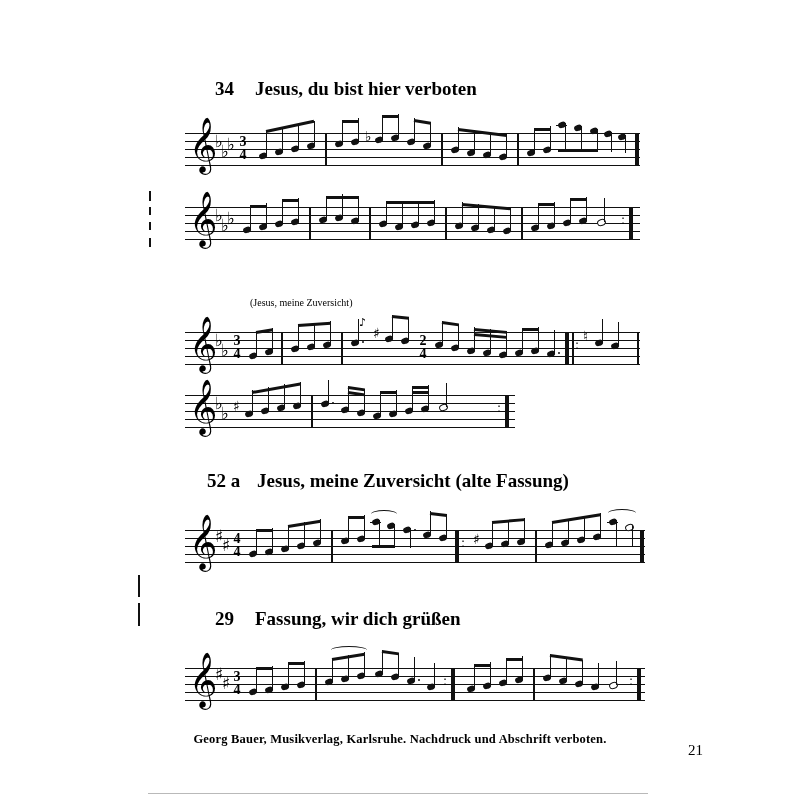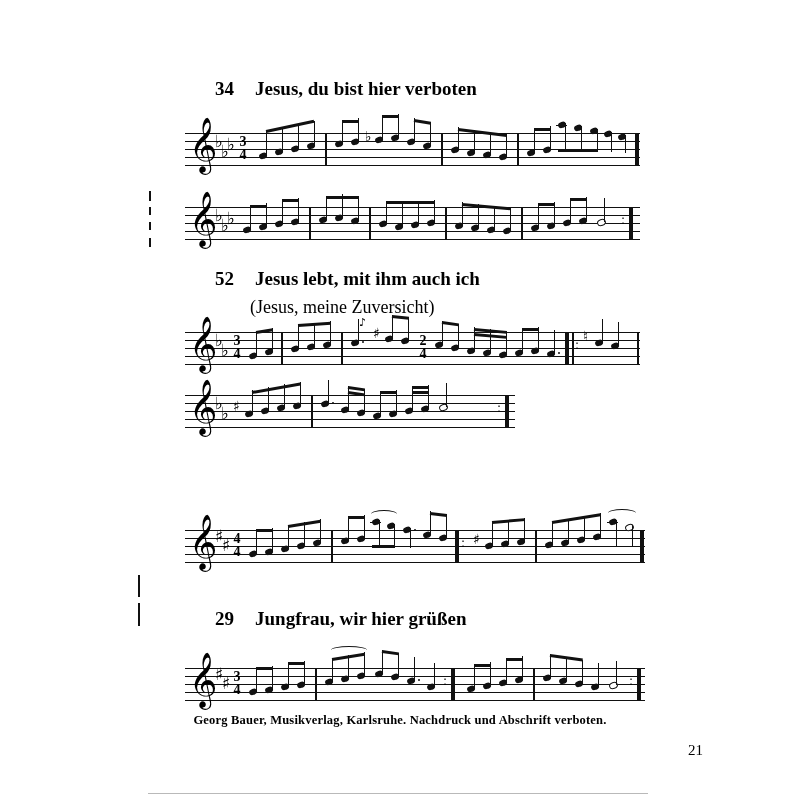--- a/index.html
+++ b/index.html
@@ -49,21 +49,21 @@
   }
   .song-name {
     font-size: 19px;
     font-weight: bold;
     margin-left: 6px;
     white-space: nowrap;
   }
   .subtitle {
     position: absolute;
     font-family: "Liberation Serif", serif;
-    font-size: 18px;
+    font-size: 10px;
     font-weight: normal;
   }
 
   
   .staff {
     position: absolute;
     height: 34px;
   }
   .staff .lines {
     position: absolute;
@@ -405,24 +405,20 @@
 
     <div class="note open" style="left:412px;top:12px;"></div>
     <div class="stem" style="left:419px;top:-9px;height:24px;"></div>
 
     <div class="barline thick" style="left:444px;"></div>
     <div class="repeat-dots" style="left:436px;top:8px;">
       <span>:</span>
     </div>
   </div>
 
-  <div class="song-title" style="left:215px;top:268px;">
-    <span class="song-num">52</span>
-    <span class="song-name">Jesus lebt, mit ihm auch ich</span>
-  </div>
   <div class="subtitle" style="left:250px;top:297px;">(Jesus, meine Zuversicht)</div>
 
   <div class="staff" style="left:185px;top:332px;width:455px;">
     <div class="lines">
         <i></i>
         <i></i>
         <i></i>
         <i></i>
         <i></i>
       </div>
@@ -568,20 +564,24 @@
 
     <div class="note open" style="left:254px;top:9px;"></div>
     <div class="stem" style="left:261px;top:-12px;height:24px;"></div>
 
     <div class="barline thick" style="left:320px;"></div>
     <div class="repeat-dots" style="left:312px;top:8px;">
       <span>:</span>
     </div>
   </div>
 
+  <div class="song-title" style="left:207px;top:470px;">
+    <span class="song-num" style="min-width:44px;">52 a</span>
+    <span class="song-name">Jesus, meine Zuversicht (alte Fassung)</span>
+  </div>
 
   <div class="staff" style="left:185px;top:530px;width:460px;">
     <div class="lines">
         <i></i>
         <i></i>
         <i></i>
         <i></i>
         <i></i>
       </div>
     <div class="clef">𝄞</div>
@@ -667,21 +667,21 @@
     <div class="stem" style="left:431px;top:-10px;height:26px;"></div>
     <div class="note open" style="left:440px;top:-6px;"></div>
     <div class="stem" style="left:447px;top:-5px;height:22px;"></div>
     <div class="slur" style="left:423px;top:-21px;width:28px;"></div>
 
     <div class="barline thick" style="left:455px;"></div>
   </div>
 
   <div class="song-title" style="left:215px;top:608px;">
     <span class="song-num">29</span>
-    <span class="song-name">Jungfrau, wir hier grüßen</span>
+    <span class="song-name">Fassung, wir dich grüßen</span>
   </div>
 
   <div class="staff" style="left:185px;top:668px;width:460px;">
     <div class="lines">
         <i></i>
         <i></i>
         <i></i>
         <i></i>
         <i></i>
       </div>
@@ -764,17 +764,17 @@
     <div class="stem" style="left:413px;top:-5px;height:23px;"></div>
     <div class="note open" style="left:424px;top:14px;"></div>
     <div class="stem" style="left:431px;top:-7px;height:24px;"></div>
 
     <div class="barline thick" style="left:452px;"></div>
     <div class="repeat-dots" style="left:444px;top:8px;">
       <span>:</span>
     </div>
   </div>
 
-  <div class="imprint" style="top:713px;">Georg Bauer, Musikverlag, Karlsruhe.   Nachdruck und Abschrift verboten.</div>
+  <div class="imprint" style="top:732px;">Georg Bauer, Musikverlag, Karlsruhe.   Nachdruck und Abschrift verboten.</div>
   <div class="page-number" style="left:688px;top:742px;">21</div>
   <div class="bottom-rule" style="top:793px;"></div>
 
 </div>
 
 </body></html>

